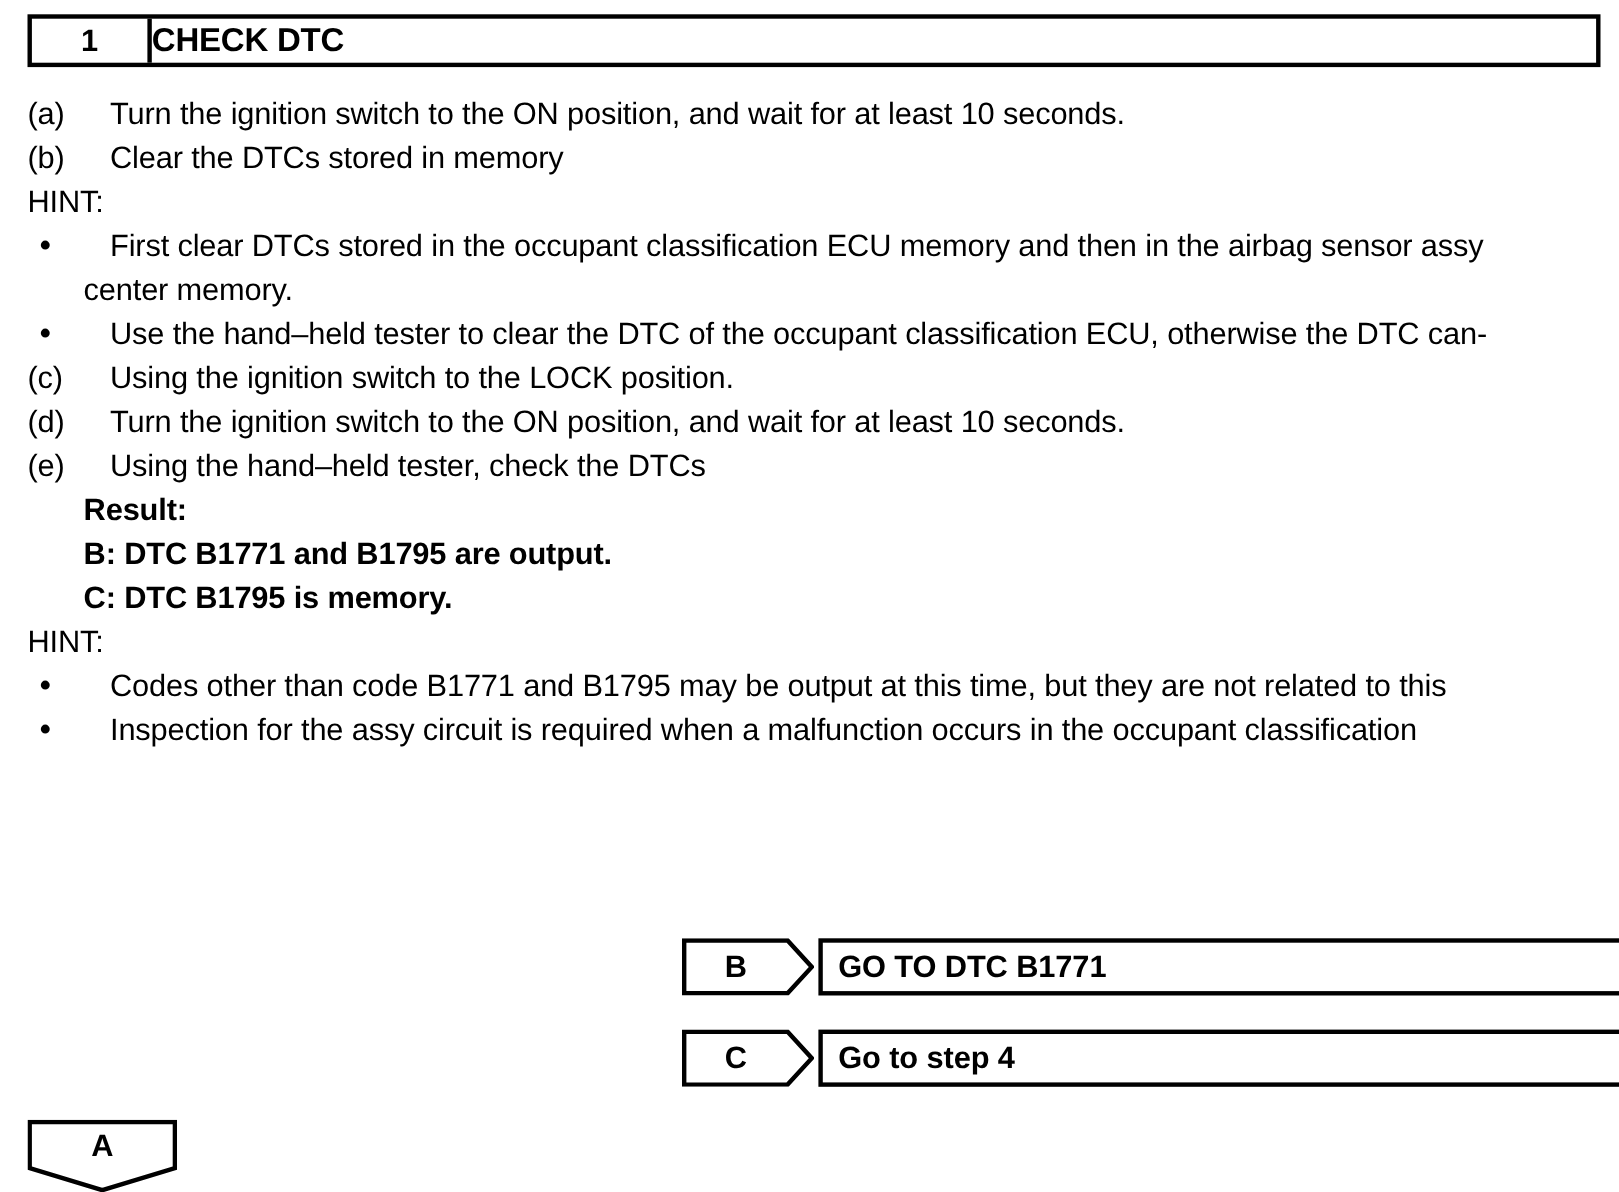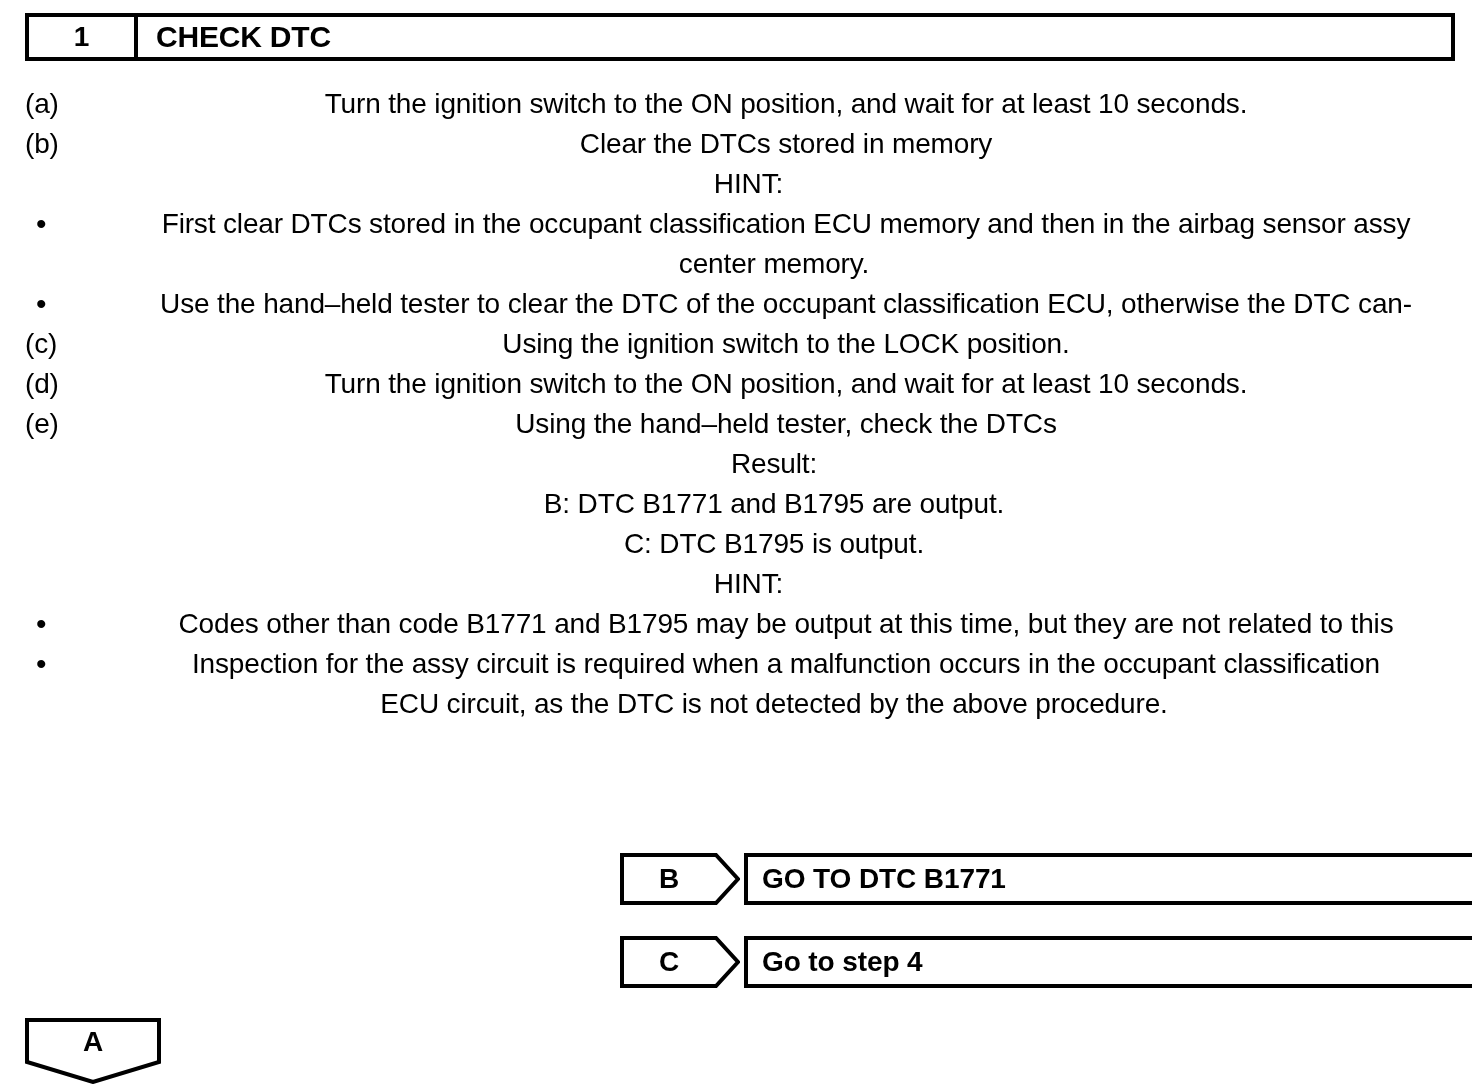--- a/index.html
+++ b/index.html
@@ -36,21 +36,21 @@
     align-items: center;
     justify-content: center;
     font-size: 28px;
     font-weight: bold;
     letter-spacing: 0px;
   }
   .step-title-cell {
     flex: 1;
     display: flex;
     align-items: center;
-    padding-left: 18px;
+    padding-left: 0;
     font-size: 30px;
     font-weight: bold;
     letter-spacing: -0.2px;
   }
 
   
   .body-block {
     position: absolute;
     left: 0;
     top: 84px;
@@ -72,30 +72,29 @@
     text-align: left;
   }
   .line .marker.bullet {
     left: 36px;
     width: 60px;
     font-size: 30px;
   }
   .line .content {
     margin-left: 100px;
     display: block;
-    text-align: center;
   }
   .line.plain .content {
     margin-left: 25px;
   }
   .line.hang .content {
     margin-left: 76px;
   }
   .line.bold-line {
-    font-weight: normal;
+    font-weight: bold;
   }
 
   
   .route-row {
     position: absolute;
     height: 52px;
   }
   .route-row.b { left: 620px; top: 853px; }
   .route-row.c { left: 620px; top: 936px; }
 
@@ -201,35 +200,32 @@
       <span class="marker">(e)</span>
       <span class="content">Using the hand–held tester, check the DTCs</span>
     </div>
     <div class="line hang bold-line">
       <span class="content">Result:</span>
     </div>
     <div class="line hang bold-line">
       <span class="content">B: DTC B1771 and B1795 are output.</span>
     </div>
     <div class="line hang bold-line">
-      <span class="content">C: DTC B1795 is output.</span>
+      <span class="content">C: DTC B1795 is memory.</span>
     </div>
     <div class="line plain">
       <span class="content">HINT:</span>
     </div>
     <div class="line bullet">
       <span class="marker bullet">•</span>
       <span class="content">Codes other than code B1771 and B1795 may be output at this time, but they are not related to this</span>
     </div>
     <div class="line bullet">
       <span class="marker bullet">•</span>
       <span class="content">Inspection for the assy circuit is required when a malfunction occurs in the occupant classification</span>
-    </div>
-    <div class="line hang">
-      <span class="content">ECU circuit, as the DTC is not detected by the above procedure.</span>
     </div>
   </div>
 
 <div class="route-row b">
   <div class="route-tag">
     <svg width="120" height="52" viewBox="0 0 120 52" aria-hidden="true">
       <polygon points="2,2 96,2 118,26 96,50 2,50" fill="#ffffff" stroke="#000000" stroke-width="4" stroke-linejoin="miter"></polygon>
     </svg>
     <span class="tag-label">B</span>
   </div>

